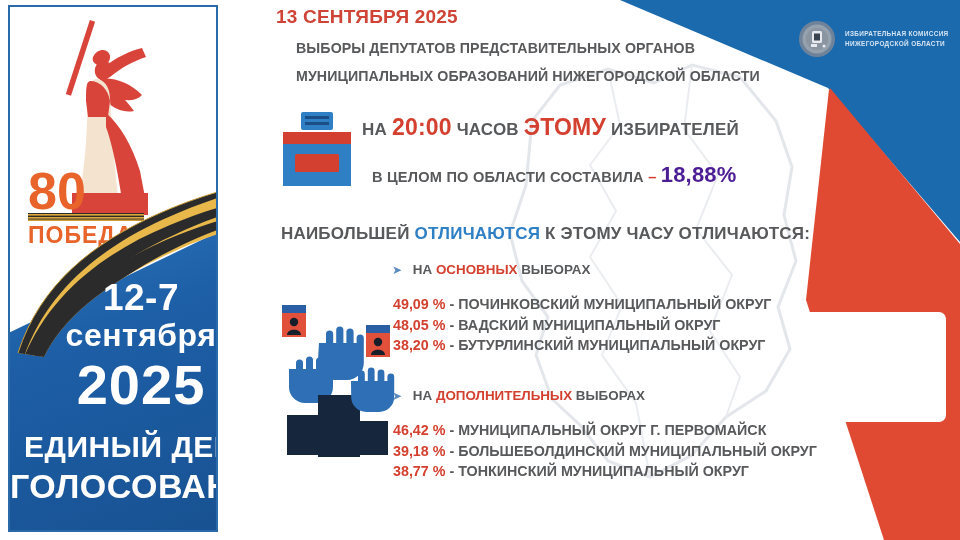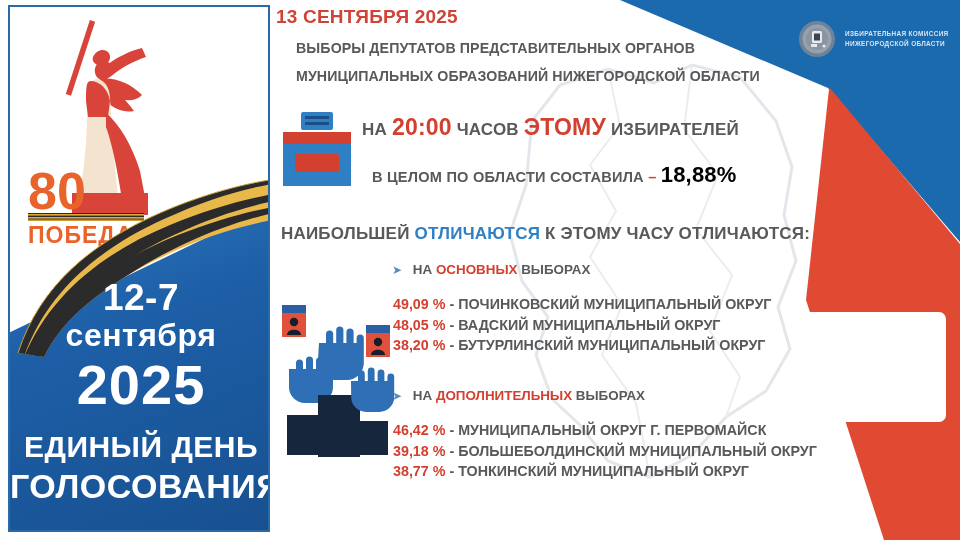--- a/index.html
+++ b/index.html
@@ -12,21 +12,21 @@
   #poster{position:absolute;inset:0;width:960px;height:540px;background:#ffffff;}
 
   
   .geo{position:absolute;top:0;left:0;width:960px;height:540px;pointer-events:none;}
 
   
   .mapwrap{position:absolute;left:440px;top:25px;width:420px;height:500px;opacity:.5;}
 
   
   .leftpanel{
-    position:absolute;left:8px;top:5px;width:262px;height:527px;
+    position:absolute;left:8px;top:5px;width:210px;height:527px;
     background:#eaf2f8;
     border:2px solid #2a6aa8;
     box-sizing:border-box;
     overflow:hidden;
   }
   .leftinner{position:absolute;inset:0;}
   .lp-white{position:absolute;left:0;top:0;width:100%;height:100%;background:#ffffff;}
   .lp-blue{
     position:absolute;left:-4px;top:150px;width:272px;height:385px;
     background:linear-gradient(160deg,#2f7cc4 0%,#1d5ea6 45%,#17508f 100%);
@@ -63,21 +63,21 @@
   .comm-txt{color:#d6e4f2;font-size:6.4px;font-weight:700;line-height:1.55;letter-spacing:.35px;white-space:nowrap;}
 
   
   .ballot{position:absolute;left:281px;top:110px;width:72px;height:78px;}
   .turn1{position:absolute;left:362px;top:114px;white-space:nowrap;
          font-size:17px;font-weight:700;color:#58595b;letter-spacing:.2px;}
   .turn2{position:absolute;left:372px;top:162px;white-space:nowrap;
          font-size:14.6px;font-weight:700;color:#58595b;letter-spacing:.2px;}
   .red{color:#d4402f;}
   .big-red{color:#d4402f;font-size:23px;margin-top:16px;}
-  .big-pct{color:#000000;font-size:22px;}
+  .big-pct{color:#4c1d95;font-size:22px;}
 
   
   .act{position:absolute;left:281px;top:224px;white-space:nowrap;
        font-size:17px;font-weight:700;color:#58595b;letter-spacing:.2px;}
   .blue{color:#2f7fc4;}
 
   
   .bullet{position:absolute;white-space:nowrap;font-size:13.4px;font-weight:700;color:#58595b;}
   .bullet .arw{color:#5a8bbd;font-size:12px;margin-right:7px;}
   .b-main{left:392px;top:262px;}

